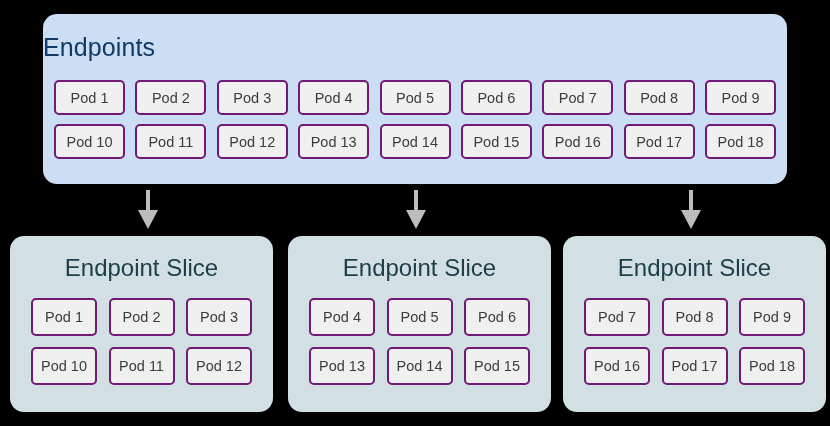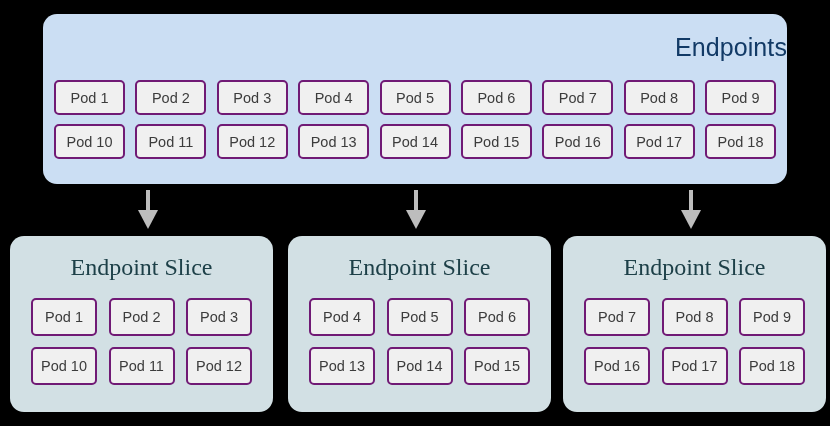--- a/index.html
+++ b/index.html
@@ -26,21 +26,21 @@
     background: #cbdef3;
     border-radius: 14px;
     box-sizing: border-box;
     box-shadow: 0 1px 2px rgba(0,0,0,0.18);
   }
   .endpoints-title {
     position: absolute;
     top: 18px;
     left: 0;
     width: 100%;
-    text-align: right;
+    text-align: left;
     font-size: 25px;
     color: #123a66;
     letter-spacing: 0.1px;
     line-height: 30px;
   }
   .endpoints-rows {
     position: absolute;
     top: 66px;
     left: 11px;
     right: 11px;
@@ -119,21 +119,20 @@
 
   .slice-title {
     position: absolute;
     top: 17px;
     left: 0;
     width: 100%;
     text-align: center;
     font-size: 24px;
     color: #1d4048;
     line-height: 29px;
-    font-family: Liberation Serif, serif;
   }
   .slice-rows {
     position: absolute;
     top: 62px;
     left: 21px;
     right: 21px;
   }
   .slice-rows .pod-row { margin-bottom: 11px; }
   .slice-rows .pod {
     width: 66px;

